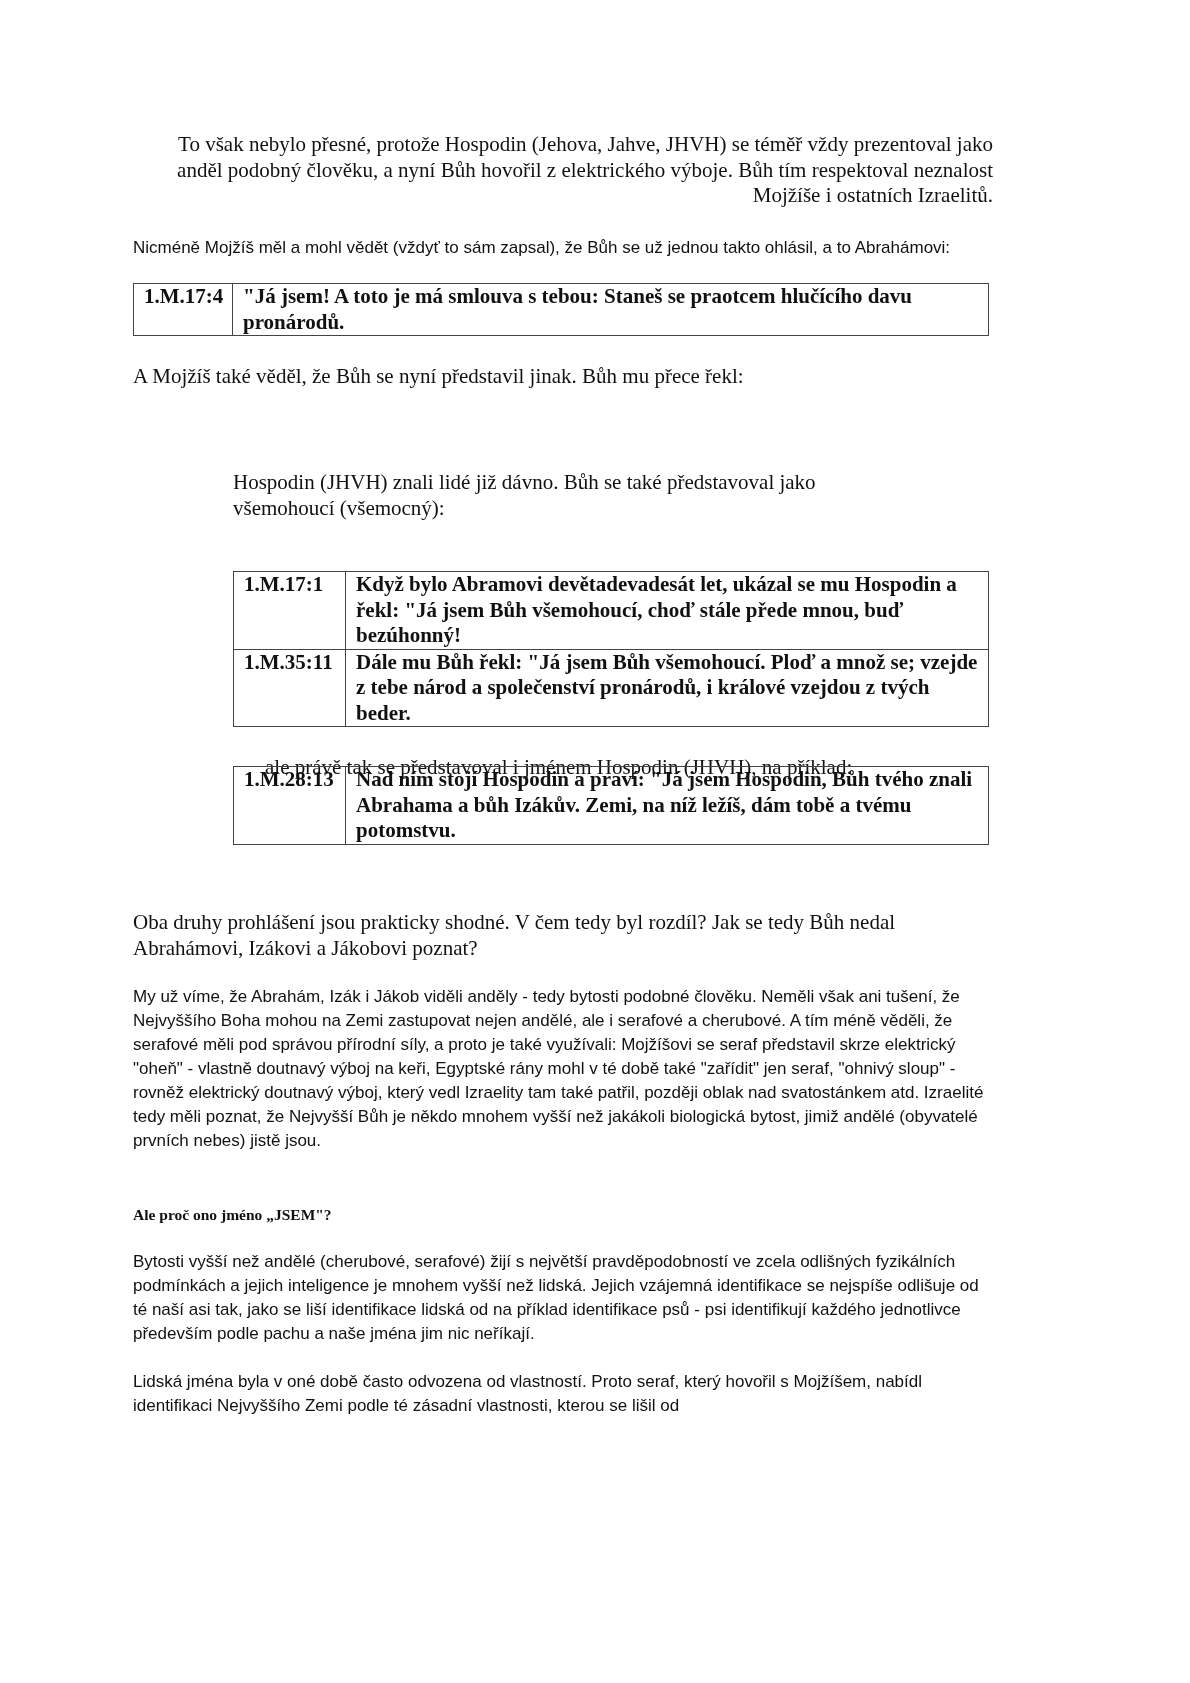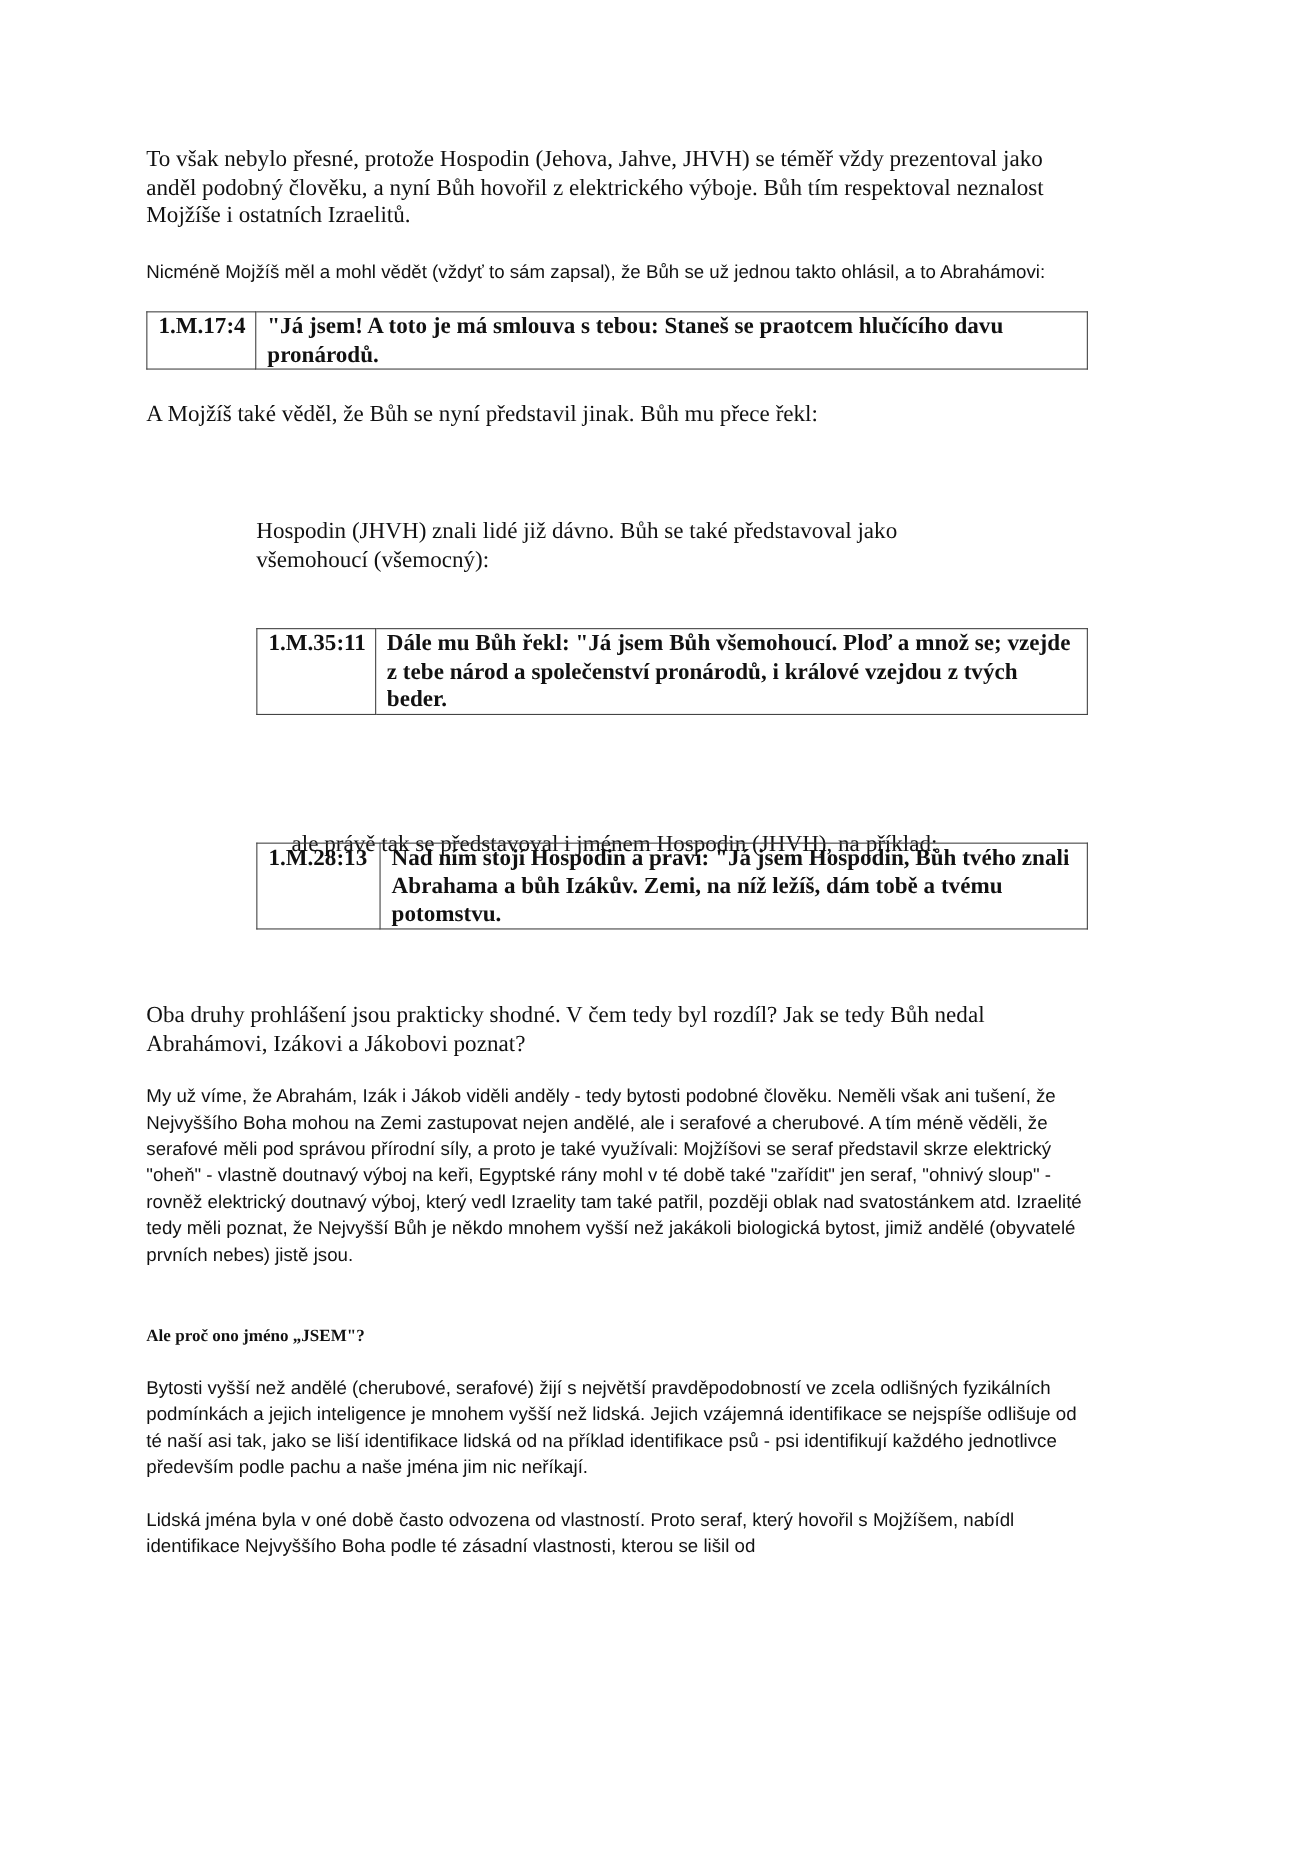--- a/index.html
+++ b/index.html
@@ -12,21 +12,21 @@
   .ref td { border: 1.3px solid #444; vertical-align: top; padding: 0 8px 0 10px; font-family: "Liberation Serif", "DejaVu Serif", serif; font-size: 21px; line-height: 25.5px; }
   .ref td.c1 { white-space: nowrap; }
   .note-label { text-decoration: underline; }
   .heading { font-family: "Liberation Serif", "DejaVu Serif", serif; font-weight: bold; font-size: 15.5px; line-height: 20px; }
 </style>
 </head>
 <body>
 
 <div class="page">
 
-  <p class="blk serif" style="top:132px;">To však nebylo přesné, protože Hospodin (Jehova, Jahve, JHVH) se téměř vždy prezentoval jako anděl podobný člověku, a nyní Bůh hovořil z elektrického výboje. Bůh tím respektoval neznalost Mojžíše i ostatních Izraelitů.</p>
+  <p class="blk serif" style="top:132px;text-align:right;">To však nebylo přesné, protože Hospodin (Jehova, Jahve, JHVH) se téměř vždy prezentoval jako anděl podobný člověku, a nyní Bůh hovořil z elektrického výboje. Bůh tím respektoval neznalost Mojžíše i ostatních Izraelitů.</p>
 
   <p class="blk sans" style="top:236px;">Nicméně Mojžíš měl a mohl vědět (vždyť to sám zapsal), že Bůh se už jednou takto ohlásil, a to Abrahámovi:</p>
 
   <table class="ref" style="left:133px; top:283px; width:856px;">
     <tbody>
         <tr>
       <td class="c1" style="width:80px;">1.M.17:4</td>
       <td>"Já jsem! A toto je má smlouva s tebou: Staneš se praotcem hlučícího davu pronárodů.</td>
     </tr>
   </tbody>
@@ -34,20 +34,24 @@
 
   <p class="blk serif" style="top:364px;">A Mojžíš také věděl, že Bůh se nyní představil jinak. Bůh mu přece řekl:</p>
 
 
   <div class="blk serif" style="top:470px;">
     <div style="padding-left:100px; width:660px;">Hospodin (JHVH) znali lidé již dávno. Bůh se také představoval jako všemohoucí (všemocný):</div>
   </div>
 
   <table class="ref" style="left:233px; top:571px; width:756px;">
     <tbody>
+        <tr>
+      <td class="c1" style="width:93px;">1.M.17:1</td>
+      <td>Když bylo Abramovi devětadevadesát let, ukázal se mu Hospodin a řekl: "Já jsem Bůh všemohoucí, choď stále přede mnou, buď bezúhonný!</td>
+    </tr>
     <tr>
       <td class="c1">1.M.35:11</td>
       <td>Dále mu Bůh řekl: "Já jsem Bůh všemohoucí. Ploď a množ se; vzejde z tebe národ a společenství pronárodů, i králové vzejdou z tvých beder.</td>
     </tr>
   </tbody>
     </table>
 
   <p class="blk serif" style="top:755px; left:233px; width:760px;margin-left:32px;">ale právě tak se představoval i jménem Hospodin (JHVH), na příklad:</p>
 
   <table class="ref" style="left:233px; top:766px; width:756px;">
@@ -60,15 +64,15 @@
     </table>
 
   <p class="blk serif" style="top:910px;">Oba druhy prohlášení jsou prakticky shodné. V čem tedy byl rozdíl? Jak se tedy Bůh nedal Abrahámovi, Izákovi a Jákobovi poznat?</p>
 
   <p class="blk sans" style="top:985px;">My už víme, že Abrahám, Izák i Jákob viděli anděly - tedy bytosti podobné člověku. Neměli však ani tušení, že Nejvyššího Boha mohou na Zemi zastupovat nejen andělé, ale i serafové a cherubové. A tím méně věděli, že serafové měli pod správou přírodní síly, a proto je také využívali: Mojžíšovi se seraf představil skrze elektrický "oheň" - vlastně doutnavý výboj na keři, Egyptské rány mohl v té době také "zařídit" jen seraf, "ohnivý sloup" - rovněž elektrický doutnavý výboj, který vedl Izraelity tam také patřil, později oblak nad svatostánkem atd. Izraelité tedy měli poznat, že Nejvyšší Bůh je někdo mnohem vyšší než jakákoli biologická bytost, jimiž andělé (obyvatelé prvních nebes) jistě jsou.</p>
 
   <p class="blk heading" style="top:1205px;">Ale proč ono jméno „JSEM"?</p>
 
   <p class="blk sans" style="top:1250px;">Bytosti vyšší než andělé (cherubové, serafové) žijí s největší pravděpodobností ve zcela odlišných fyzikálních podmínkách a jejich inteligence je mnohem vyšší než lidská. Jejich vzájemná identifikace se nejspíše odlišuje od té naší asi tak, jako se liší identifikace lidská od na příklad identifikace psů - psi identifikují každého jednotlivce především podle pachu a naše jména jim nic neříkají.</p>
 
-  <p class="blk sans" style="top:1370px;">Lidská jména byla v oné době často odvozena od vlastností. Proto seraf, který hovořil s Mojžíšem, nabídl identifikace Nejvyššího Boha podle té zásadní vlastnosti, kterou se lišil od</p>
+  <p class="blk sans" style="top:1370px;">Lidská jména byla v oné době často odvozena od vlastností. Proto seraf, který hovořil s Mojžíšem, nabídl identifikaci Nejvyššího Zemi podle té zásadní vlastnosti, kterou se lišil od</p>
 
 </div>
 
 </body></html>

